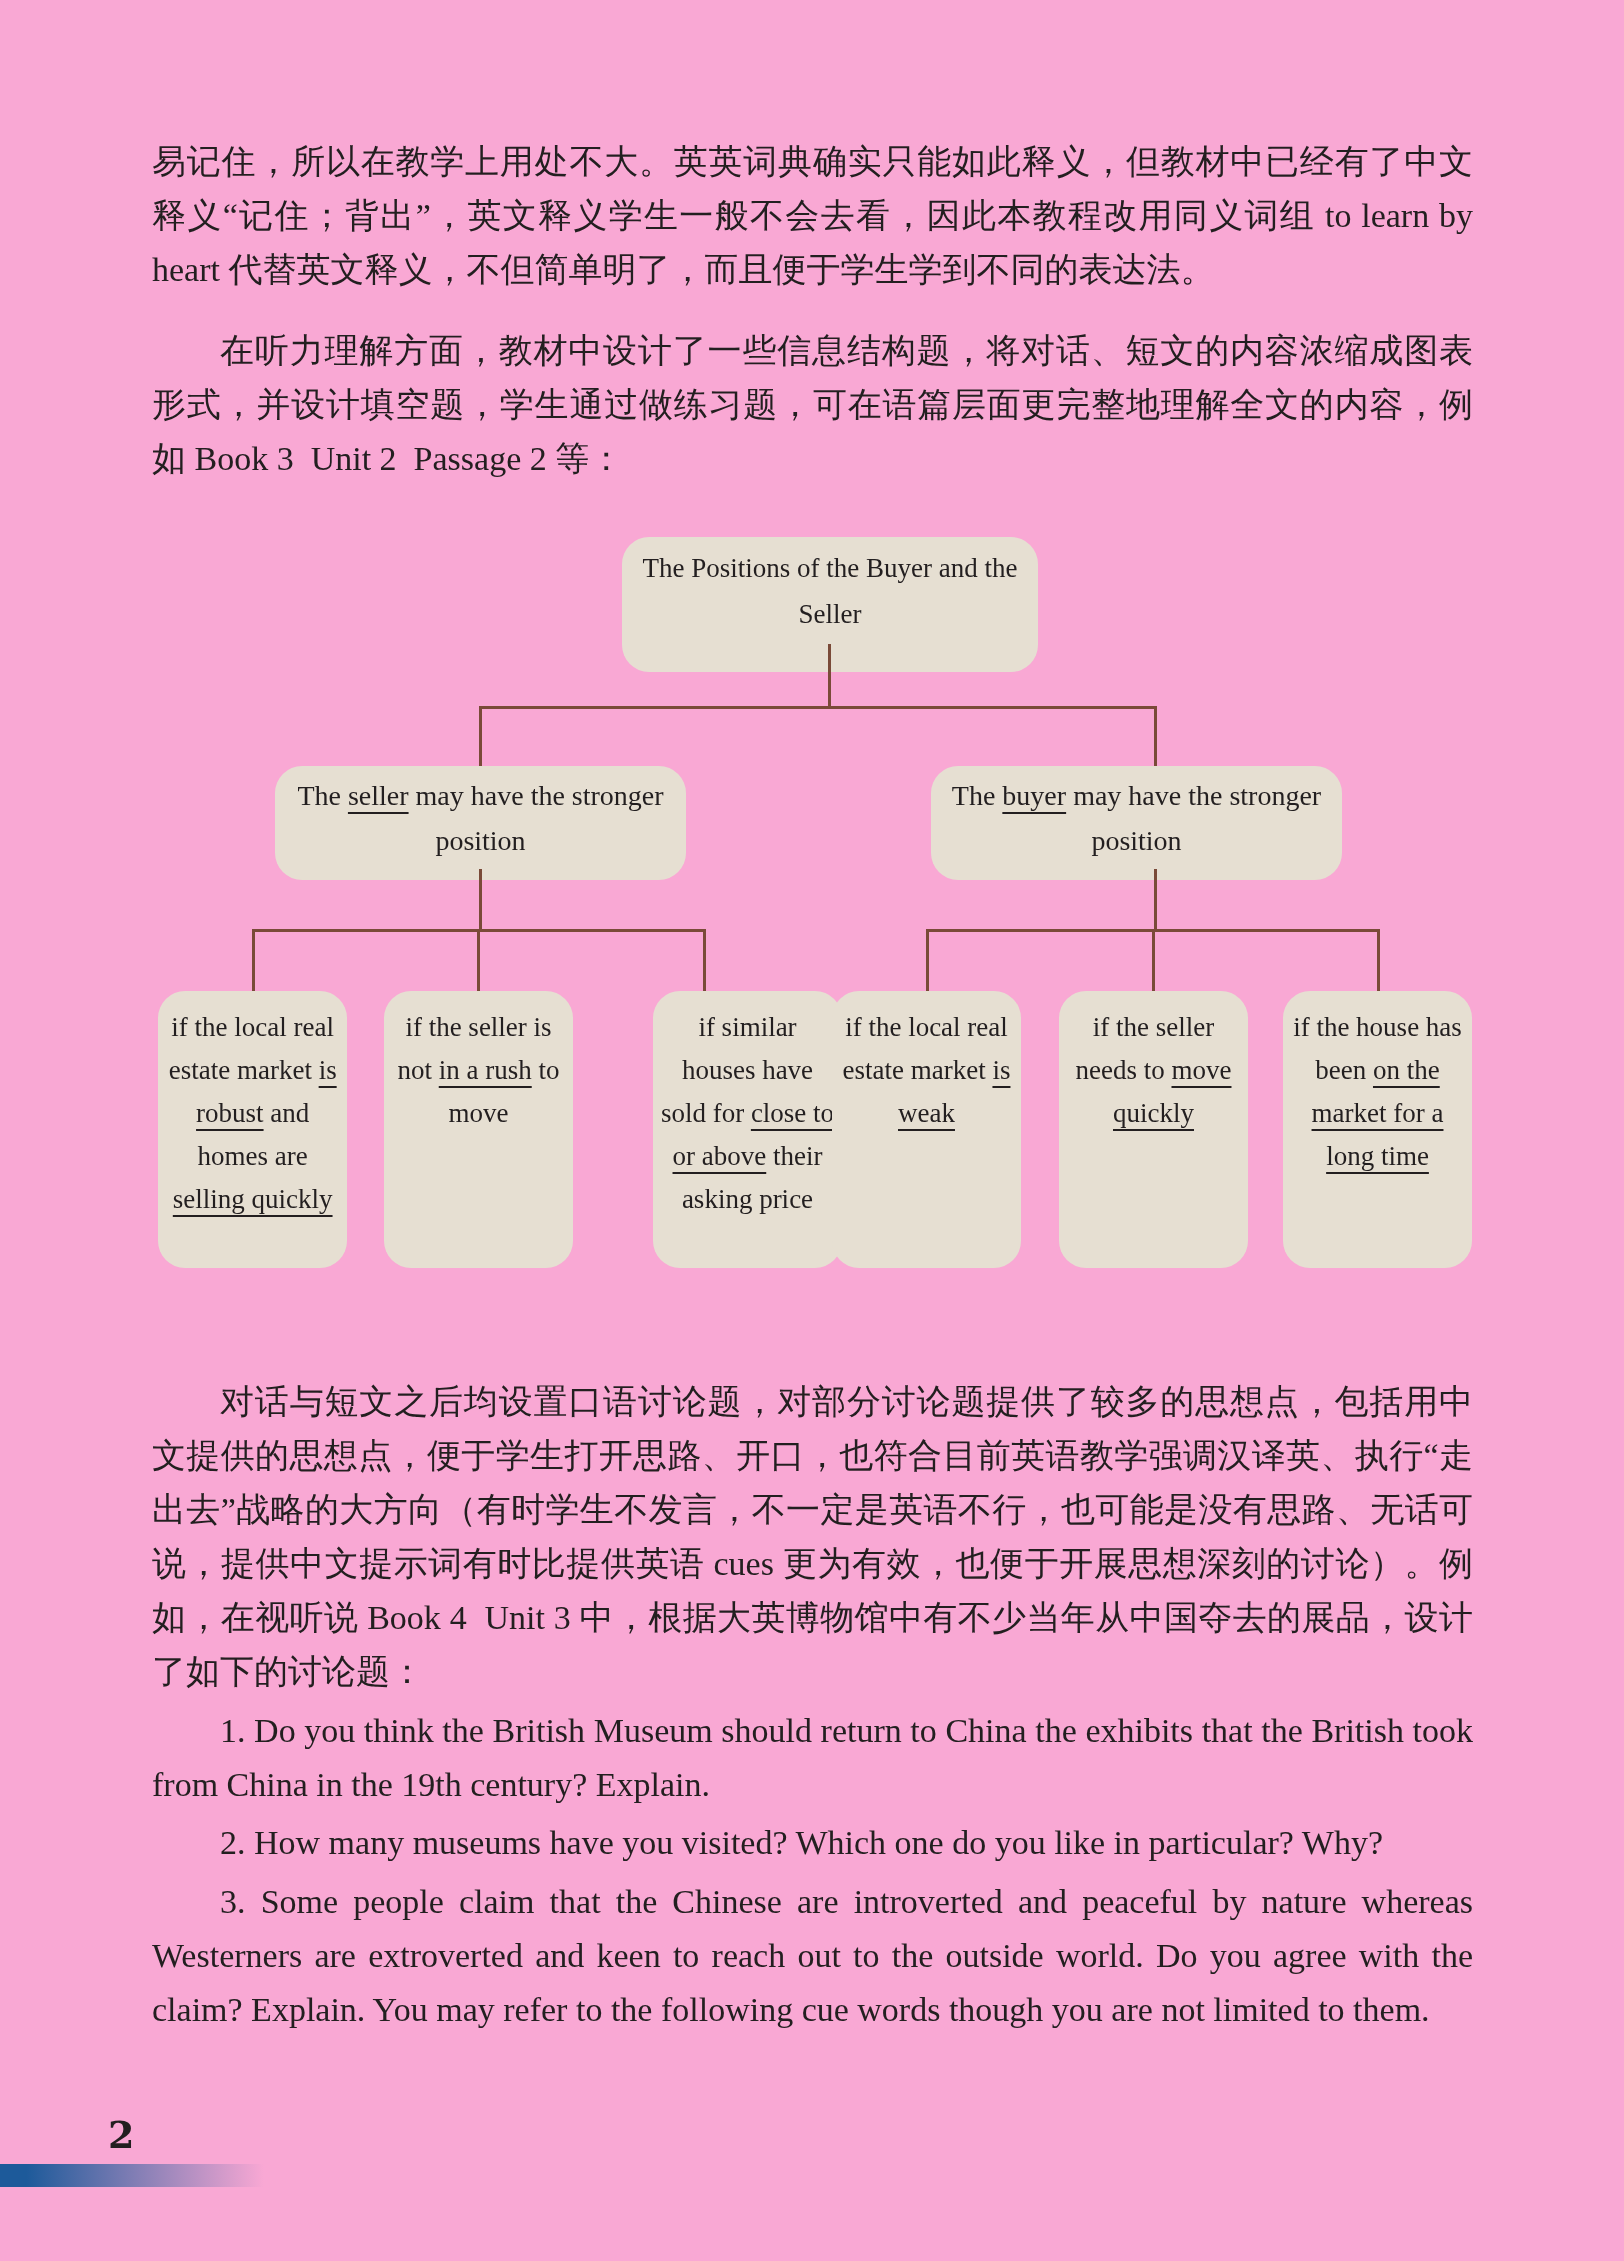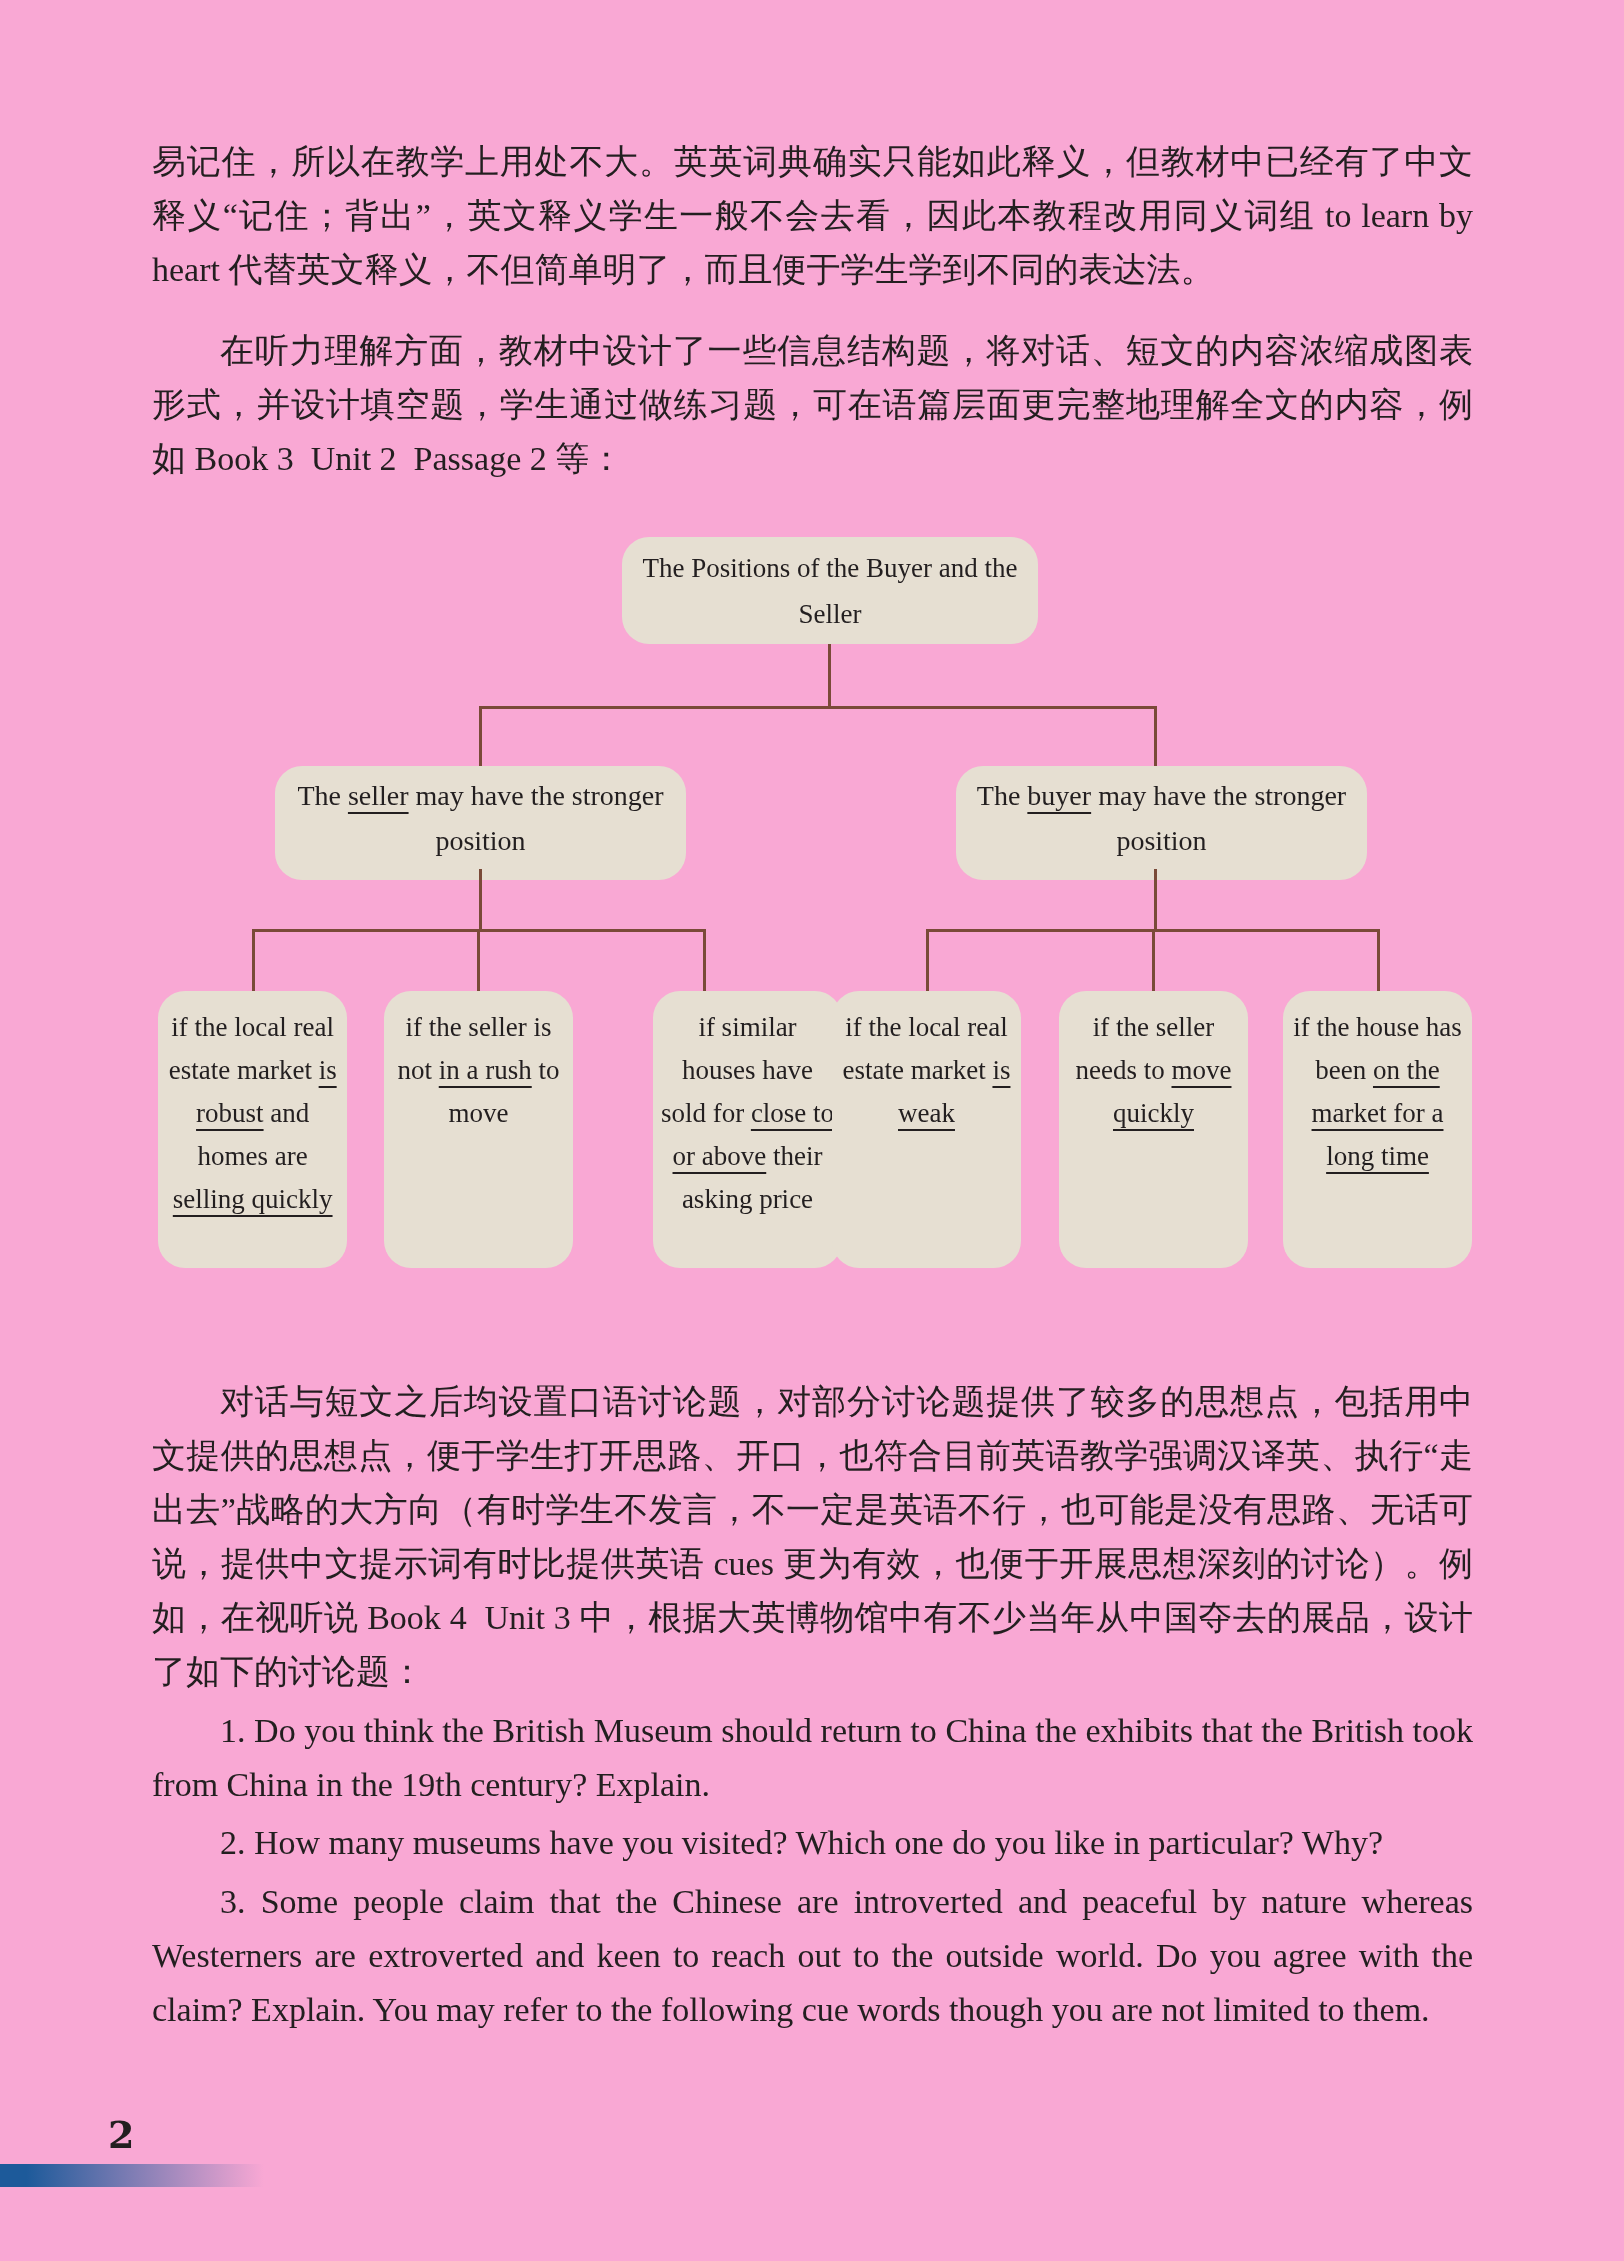--- a/index.html
+++ b/index.html
@@ -23,24 +23,24 @@
   .node {
     position:absolute; box-sizing:border-box;
     background:var(--box-fill,#e6dfd2);
     border-radius:27px; text-align:center; color:#231f20;
   }
   .node u {
     text-decoration:underline;
     text-decoration-thickness:2.2px;
     text-underline-offset:6.7px;
   }
-  .root { left:470px; top:0; width:416px; height:107px; font-size:27px; line-height:46px; padding:7.9px 11.2px; }
+  .root { left:470px; top:0; width:416px; height:135px; font-size:27px; line-height:46px; padding:7.9px 11.2px; }
   .l2   { top:229px; width:411px; height:114px; font-size:28px; line-height:45px; padding:6.7px 11.2px; }
   .l2-left  { left:123px; }
-  .l2-right { left:804px; }
+  .l2-right { left:779px; }
   .leaf { top:454px; width:189px; height:277px; font-size:27px; line-height:43px; padding:14.6px 5.6px;text-align:center; }
   .leaf1 { left:6.2px; }   .leaf2 { left:232px; }  .leaf3 { left:457px;margin-left:44px; }
   .leaf4 { left:680px; } .leaf5 { left:907px; } .leaf6 { left:1131px; }
   .line { position:absolute; background:var(--connector,#7a4a38); }
 
   
   .page-number {
     position:absolute; left:108px; top:2112px;
     font-family:"DejaVu Serif","Liberation Serif",serif;
     font-weight:bold; font-size:38px; color:#231f20;

